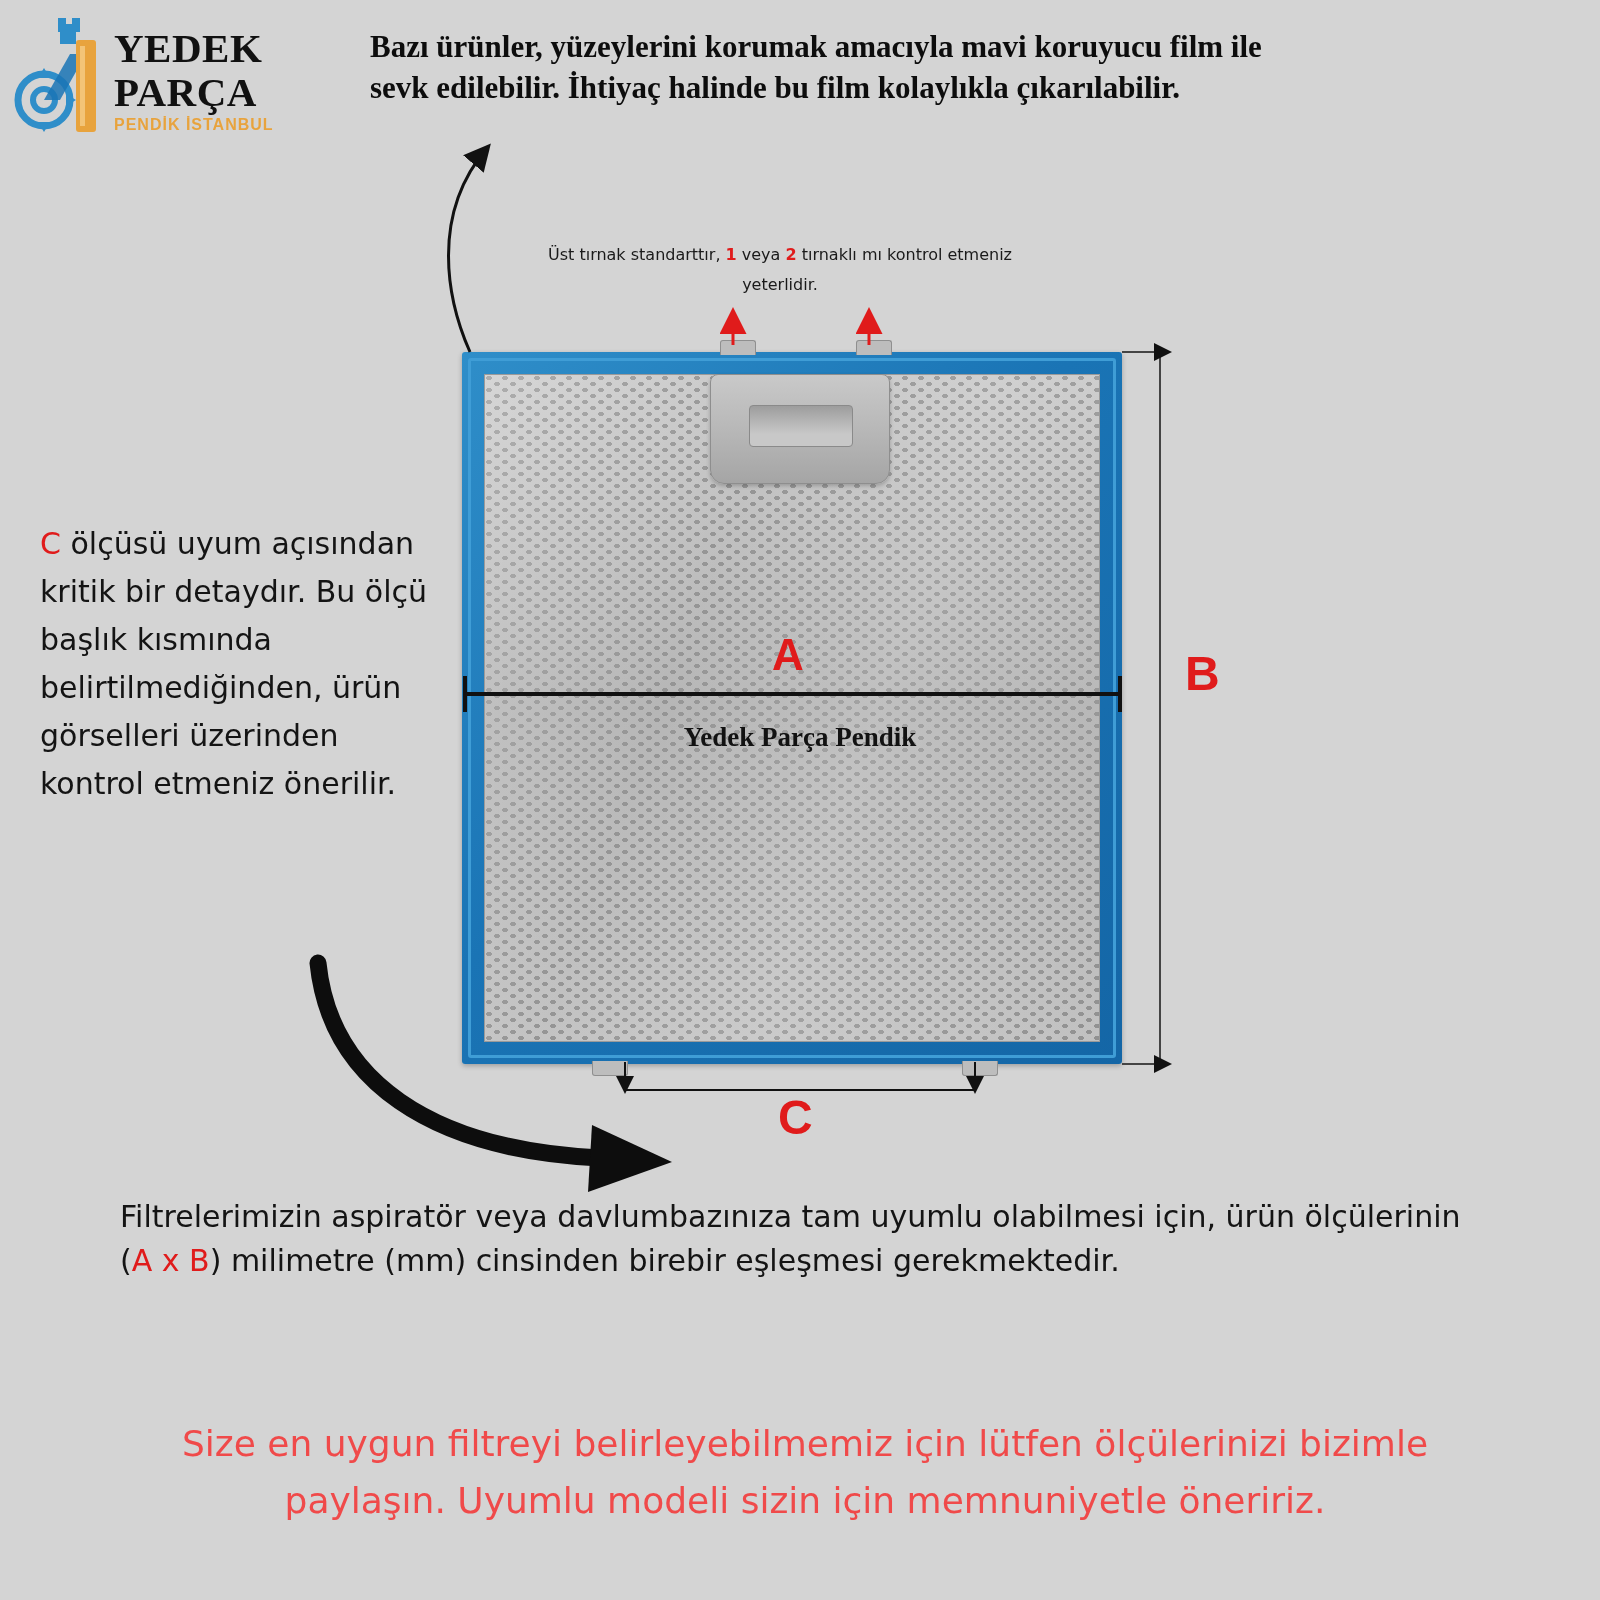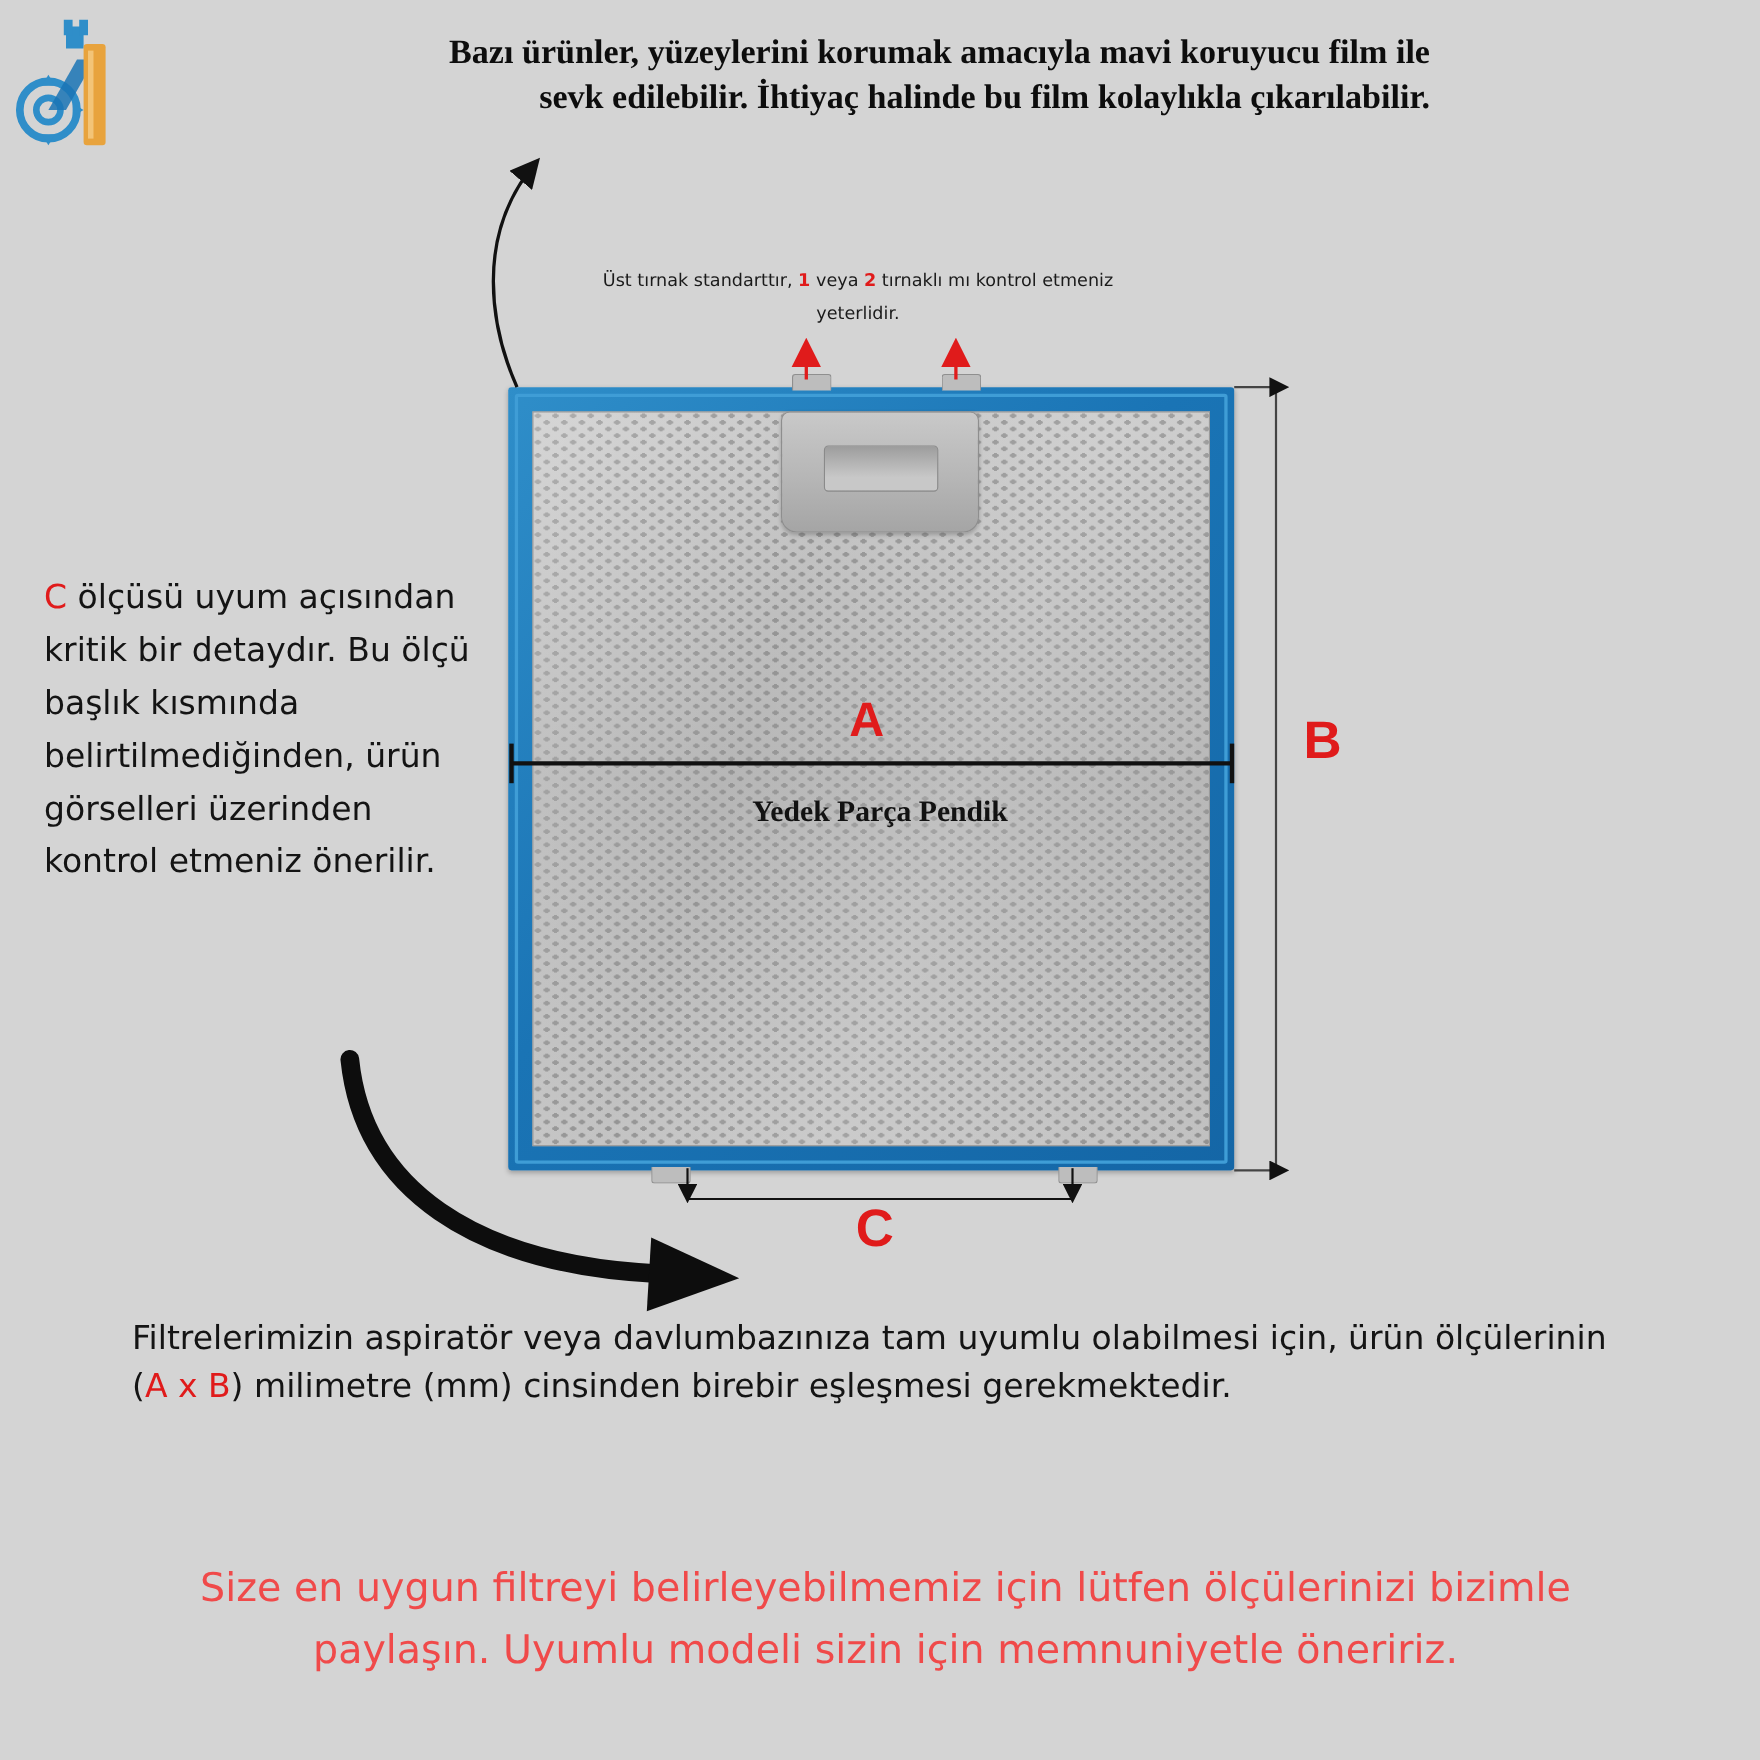--- a/index.html
+++ b/index.html
@@ -58,21 +58,21 @@
     letter-spacing: 1px;
     margin-top: 2px;
   }
 
   
   .top-heading {
     position: absolute;
     left: 370px;
     top: 26px;
     width: 930px;
-    text-align: right;
+    text-align: left;
     font-family: "Liberation Serif", serif;
     font-weight: bold;
     font-size: 31px;
     line-height: 41px;
     color: #0d0d0d;
   }
 
   
   .tab-note {
     position: absolute;
@@ -292,20 +292,25 @@
           <path d="M62 86 l-10 6 v-12 z" fill="#2f8ec9"></path>
           <path d="M30 86 L56 40 L72 40 L46 86 Z" fill="#1a74b5" opacity="0.85"></path>
           <path d="M46 10 h16 v20 h-16 z" fill="#2f8ec9"></path>
           <path d="M44 4 h8 v14 h-8 z" fill="#2f8ec9"></path>
           <path d="M58 4 h8 v14 h-8 z" fill="#2f8ec9"></path>
           <rect x="62" y="26" width="20" height="92" rx="3" fill="#e8a33d"></rect>
           <rect x="66" y="32" width="5" height="80" fill="#f3c477"></rect>
         </g>
       </svg>
     </div>
+    <div class="logo-text">
+      <div class="logo-line1">YEDEK</div>
+      <div class="logo-line2">PARÇA</div>
+      <div class="logo-sub">PENDİK İSTANBUL</div>
+    </div>
   </div>
 
   <div class="top-heading">Bazı ürünler, yüzeylerini korumak amacıyla mavi koruyucu film ile sevk edilebilir. İhtiyaç halinde bu film kolaylıkla çıkarılabilir.</div>
 
   <div class="tab-note">
     <span>Üst tırnak standarttır, </span><span class="num">1</span><span> veya </span><span class="num">2</span><span> tırnaklı mı kontrol etmeniz yeterlidir.</span>
   </div>
 
   <div class="left-note">
     <span class="hl">C</span><span> ölçüsü uyum açısından kritik bir detaydır. Bu ölçü başlık kısmında belirtilmediğinden, ürün görselleri üzerinden kontrol etmeniz önerilir.</span>

